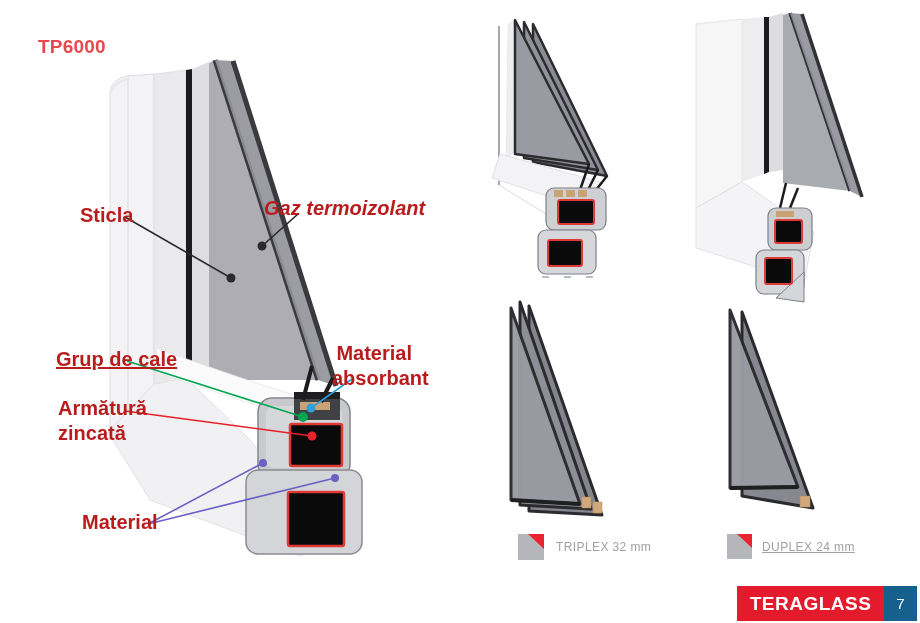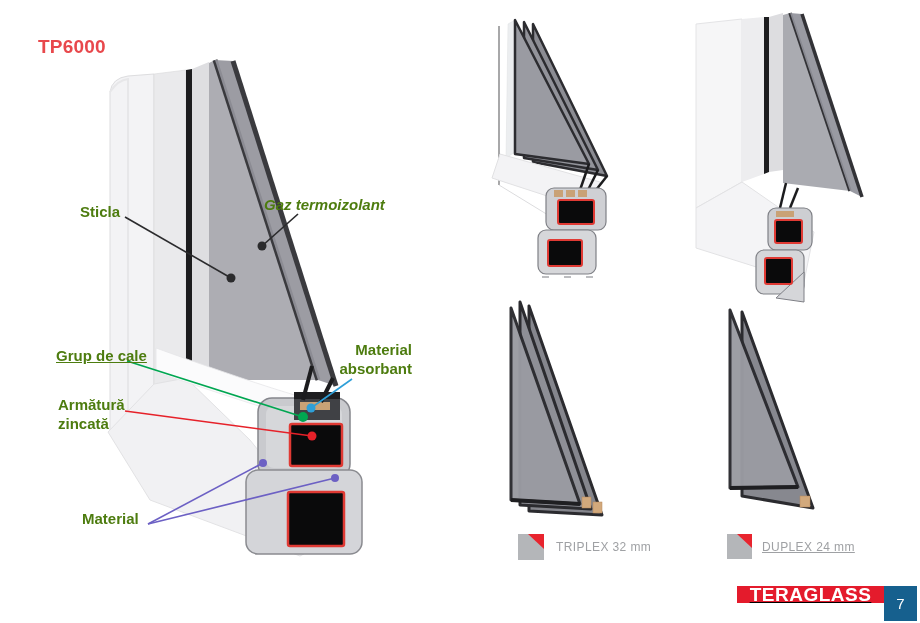--- a/index.html
+++ b/index.html
@@ -1,31 +1,31 @@
 <!DOCTYPE html>
 <html><head>
 <meta charset="utf-8">
 <style>
   html,body{margin:0;padding:0;}
   body{width:920px;height:623px;position:relative;background:#ffffff;overflow:hidden;
        font-family:"Liberation Sans", sans-serif;}
   .abs{position:absolute;}
   #model-code{left:38px;top:36px;font-size:19px;font-weight:700;color:#e8484c;letter-spacing:.2px;}
-  .diag-label{color:#4d7c0f;font-size:15px;font-weight:600;line-height:1.25;}
+  .diag-label{color:#b91c1c;font-size:20px;font-weight:600;line-height:1.25;}
   #lbl-sticla{left:80px;top:203px;}
   #lbl-gaz{left:264px;top:196px;font-style:italic;}
   #lbl-grup{left:56px;top:347px;text-decoration:underline;}
   #lbl-material{left:332px;top:341px;width:80px;text-align:right;}
   #lbl-armatura{left:58px;top:396px;width:70px;text-align:left;}
   #lbl-garnituri{left:82px;top:510px;}
   .caption-text{font-size:12px;color:#9fa1a4;letter-spacing:.4px;}
   #caption-triplex-text{left:556px;top:540px;}
   #caption-duplex-text{left:762px;top:540px;text-decoration:underline;}
-  #footer-red{left:737px;top:586px;width:147px;height:17px;background:#e41b2c;
-      display:flex;align-items:center;justify-content:center;text-decoration:underline;}
+  #footer-red{left:737px;top:586px;width:147px;height:35px;background:#e41b2c;
+      display:flex;align-items:center;justify-content:center;}
   #footer-red span{color:#ffffff;font-weight:bold;font-size:19px;letter-spacing:.5px;}
   #footer-blue{left:884px;top:586px;width:33px;height:35px;background:#16608e;
       display:flex;align-items:center;justify-content:center;}
   #footer-blue span{color:#ffffff;font-size:15px;}
   svg{display:block;}
 </style>
 </head>
 <body>
 
 <div class="abs" id="model-code">TP6000</div>

